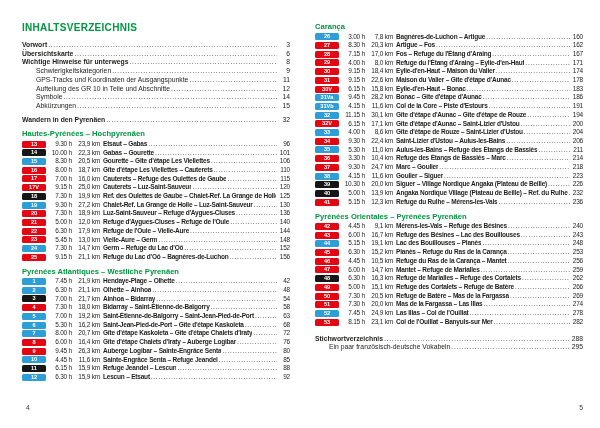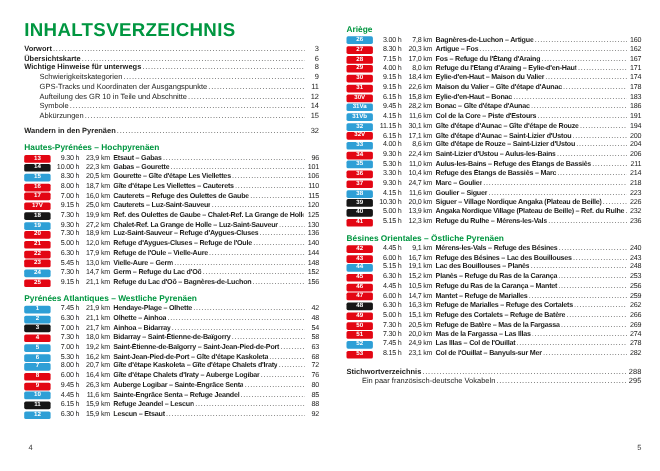--- a/index.html
+++ b/index.html
@@ -11,21 +11,21 @@
     font-family:"Liberation Sans", sans-serif;
     color:#1d1d1b;
     -webkit-font-smoothing:antialiased;
   }
   .page{position:absolute;top:0;height:428px;}
   #left-page{left:22px;width:268px;}
   #right-page{left:315px;width:268px;}
 
   .toc-title{
     margin:20px 0 0 0;
-    font-size:17px;line-height:15px;
+    font-size:10px;line-height:15px;
     font-weight:bold;letter-spacing:.3px;
     color:var(--heading-green,#009640);
   }
   .fm-list{margin-top:6px;}
   .fm-row{
     display:flex;align-items:baseline;
     font-size:6.8px;line-height:8.7px;
   }
   .fm-bold{font-weight:bold;}
   .fm-indent{padding-left:14px;}
@@ -378,21 +378,21 @@
           <span class="pagenum">92</span>
         </div>
       </div>
   </div>
 
 </div>
 
 <div class="page" id="right-page">
 
   <div class="section">
-    <div class="section-heading">Ariège</div>
+    <div class="section-heading">Carança</div>
     <div>
 
         <div class="stage-row">
           <span class="badge badge-blue">26</span>
           <span class="time">3.00 h</span>
           <span class="dist">7,8 km</span>
           <span class="route">Bagnères-de-Luchon – Artigue</span>
           <span class="leader">............................................................................................................................................................................................................................</span>
           <span class="pagenum">160</span>
         </div>
@@ -564,21 +564,21 @@
           <span class="time">5.15 h</span>
           <span class="dist">12,3 km</span>
           <span class="route">Refuge du Rulhe – Mérens-les-Vals</span>
           <span class="leader">............................................................................................................................................................................................................................</span>
           <span class="pagenum">236</span>
         </div>
       </div>
   </div>
 
   <div class="section">
-    <div class="section-heading">Bésines Orientales – Östliche Pyrenäen</div>
+    <div class="section-heading">Pyrénées Orientales – Pyrénées Pyrenäen</div>
     <div>
 
         <div class="stage-row">
           <span class="badge badge-red">42</span>
           <span class="time">4.45 h</span>
           <span class="dist">9,1 km</span>
           <span class="route">Mérens-les-Vals – Refuge des Bésines</span>
           <span class="leader">............................................................................................................................................................................................................................</span>
           <span class="pagenum">240</span>
         </div>

